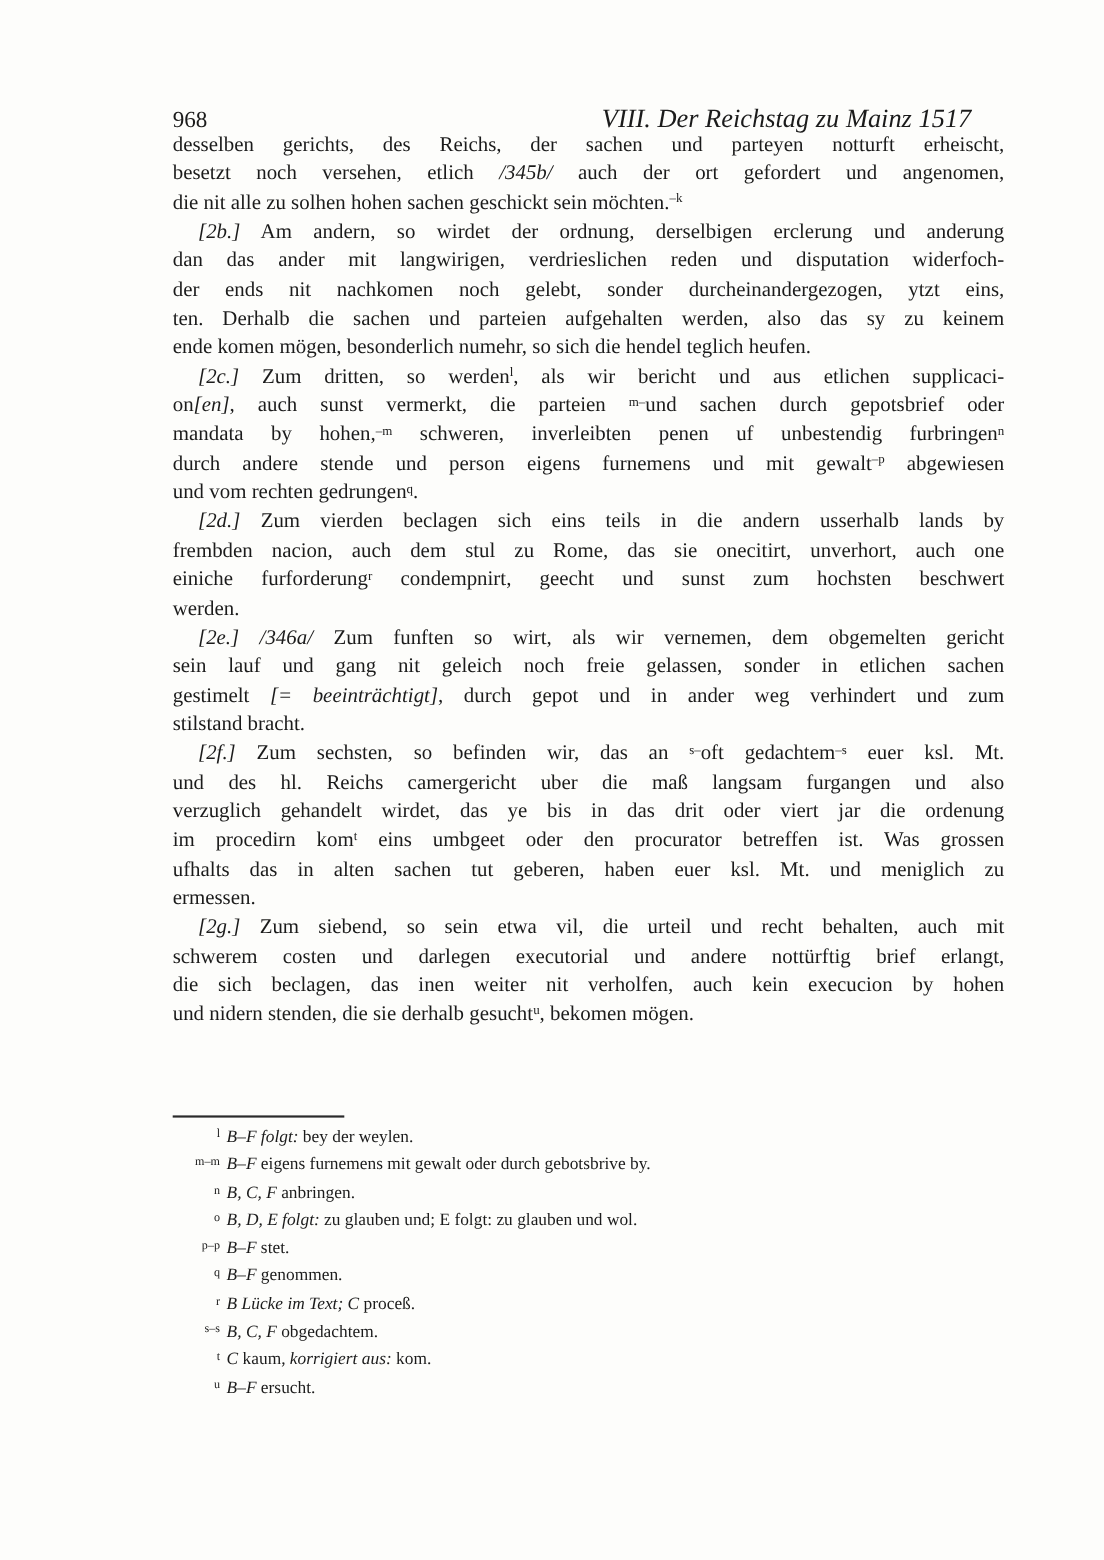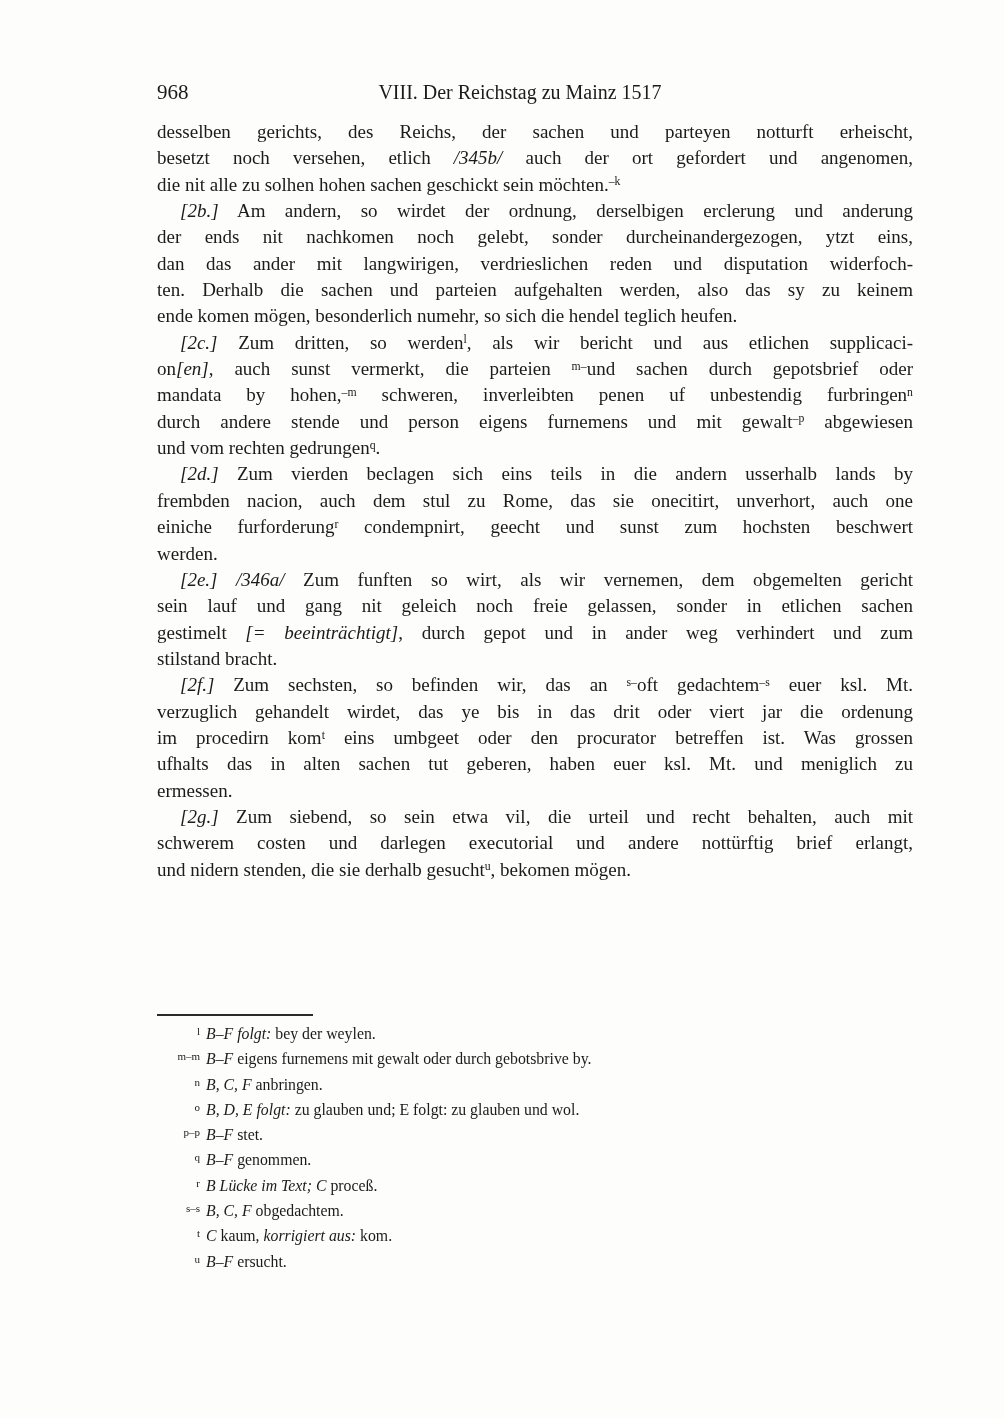--- a/index.html
+++ b/index.html
@@ -4,25 +4,26 @@
 <style>
   html, body { margin: 0; padding: 0; }
   body {
     width: 1004px; height: 1418px;
     background: #fdfdfb;
     color: #1b1b1b;
     font-family: "Liberation Serif", "DejaVu Serif", serif;
     position: relative;
     overflow: hidden;
   }
-  .page-header { position: absolute; top: 80px; left: 157px; width: 756px; height: 26px; }
+  .page-header { position: absolute; top: 96px; left: 157px; width: 756px; height: 26px; }
   .page-num { position: absolute; left: 0; top: 0; font-size: 21px; line-height: 24px; }
   .running-head {
-    text-align: center; font-size: 20px; line-height: 24px;
+    text-align: right; font-size: 24px; line-height: 24px;
     padding-right: 30px; 
+    font-style: italic;
   }
   .text-block {
     position: absolute; left: 157px; top: 119px; width: 756px;
     font-size: 19px;
   }
   .paragraph { margin: 0; }
   .line {
     line-height: 26.35px;
     text-align: justify;
     text-align-last: justify;
@@ -65,22 +66,22 @@
   </div>
 
   <div class="text-block">
       <div class="paragraph">
         <div class="line"><span>desselben gerichts, des Reichs, der sachen und parteyen notturft erheischt,</span></div>
         <div class="line"><span>besetzt noch versehen, etlich </span><span class="it">/345b/</span><span> auch der ort gefordert und angenomen,</span></div>
         <div class="line lastline"><span>die nit alle zu solhen hohen sachen geschickt sein möchten.</span><sup>–k</sup></div>
       </div>
       <div class="paragraph">
         <div class="line indent"><span class="it">[2b.]</span><span> Am andern, so wirdet der ordnung, derselbigen erclerung und anderung</span></div>
+        <div class="line"><span>dan das ander mit langwirigen, verdrieslichen reden und disputation widerfoch-</span></div>
         <div class="line"><span>der ends nit nachkomen noch gelebt, sonder durcheinandergezogen, ytzt eins,</span></div>
-        <div class="line"><span>dan das ander mit langwirigen, verdrieslichen reden und disputation widerfoch-</span></div>
         <div class="line"><span>ten. Derhalb die sachen und parteien aufgehalten werden, also das sy zu keinem</span></div>
         <div class="line lastline"><span>ende komen mögen, besonderlich numehr, so sich die hendel teglich heufen.</span></div>
       </div>
       <div class="paragraph">
         <div class="line indent"><span class="it">[2c.]</span><span> Zum dritten, so werden</span><sup>l</sup><span>, als wir bericht und aus etlichen supplicaci-</span></div>
         <div class="line"><span>on</span><span class="it">[en]</span><span>, auch sunst vermerkt, die parteien </span><sup>m–</sup><span>und sachen durch gepotsbrief oder</span></div>
         <div class="line"><span>mandata by hohen,</span><sup>–m</sup><span> schweren, inverleibten penen uf unbestendig furbringen</span><sup>n</sup></div>
         <div class="line"><span>durch andere stende und person eigens furnemens und mit gewalt</span><sup>–p</sup><span> abgewiesen</span></div>
         <div class="line lastline"><span>und vom rechten gedrungen</span><sup>q</sup><span>.</span></div>
       </div>
@@ -91,28 +92,30 @@
         <div class="line lastline"><span>werden.</span></div>
       </div>
       <div class="paragraph">
         <div class="line indent"><span class="it">[2e.]</span><span> </span><span class="it">/346a/</span><span> Zum funften so wirt, als wir vernemen, dem obgemelten gericht</span></div>
         <div class="line"><span>sein lauf und gang nit geleich noch freie gelassen, sonder in etlichen sachen</span></div>
         <div class="line"><span>gestimelt </span><span class="it">[= beeinträchtigt]</span><span>, durch gepot und in ander weg verhindert und zum</span></div>
         <div class="line lastline"><span>stilstand bracht.</span></div>
       </div>
       <div class="paragraph">
         <div class="line indent"><span class="it">[2f.]</span><span> Zum sechsten, so befinden wir, das an </span><sup>s–</sup><span>oft gedachtem</span><sup>–s</sup><span> euer ksl. Mt.</span></div>
+        <div class="line"><span>und des hl. Reichs camergericht uber die maß langsam furgangen und also</span></div>
         <div class="line"><span>verzuglich gehandelt wirdet, das ye bis in das drit oder viert jar die ordenung</span></div>
         <div class="line"><span>im procedirn kom</span><sup>t</sup><span> eins umbgeet oder den procurator betreffen ist. Was grossen</span></div>
         <div class="line"><span>ufhalts das in alten sachen tut geberen, haben euer ksl. Mt. und meniglich zu</span></div>
         <div class="line lastline"><span>ermessen.</span></div>
       </div>
       <div class="paragraph">
         <div class="line indent"><span class="it">[2g.]</span><span> Zum siebend, so sein etwa vil, die urteil und recht behalten, auch mit</span></div>
         <div class="line"><span>schwerem costen und darlegen executorial und andere nottürftig brief erlangt,</span></div>
+        <div class="line"><span>die sich beclagen, das inen weiter nit verholfen, auch kein execucion by hohen</span></div>
         <div class="line lastline"><span>und nidern stenden, die sie derhalb gesucht</span><sup>u</sup><span>, bekomen mögen.</span></div>
       </div>
     </div>
 
   <div class="fn-rule"></div>
 
   <div class="footnotes">
       <div class="fn-row"><span class="fn-marker">l</span><span class="fn-text"><span class="it">B–F folgt:</span><span> bey der weylen.</span></span></div>
       <div class="fn-row"><span class="fn-marker">m–m</span><span class="fn-text"><span class="it">B–F</span><span> eigens furnemens mit gewalt oder durch gebotsbrive by.</span></span></div>
       <div class="fn-row"><span class="fn-marker">n</span><span class="fn-text"><span class="it">B, C, F</span><span> anbringen.</span></span></div>

